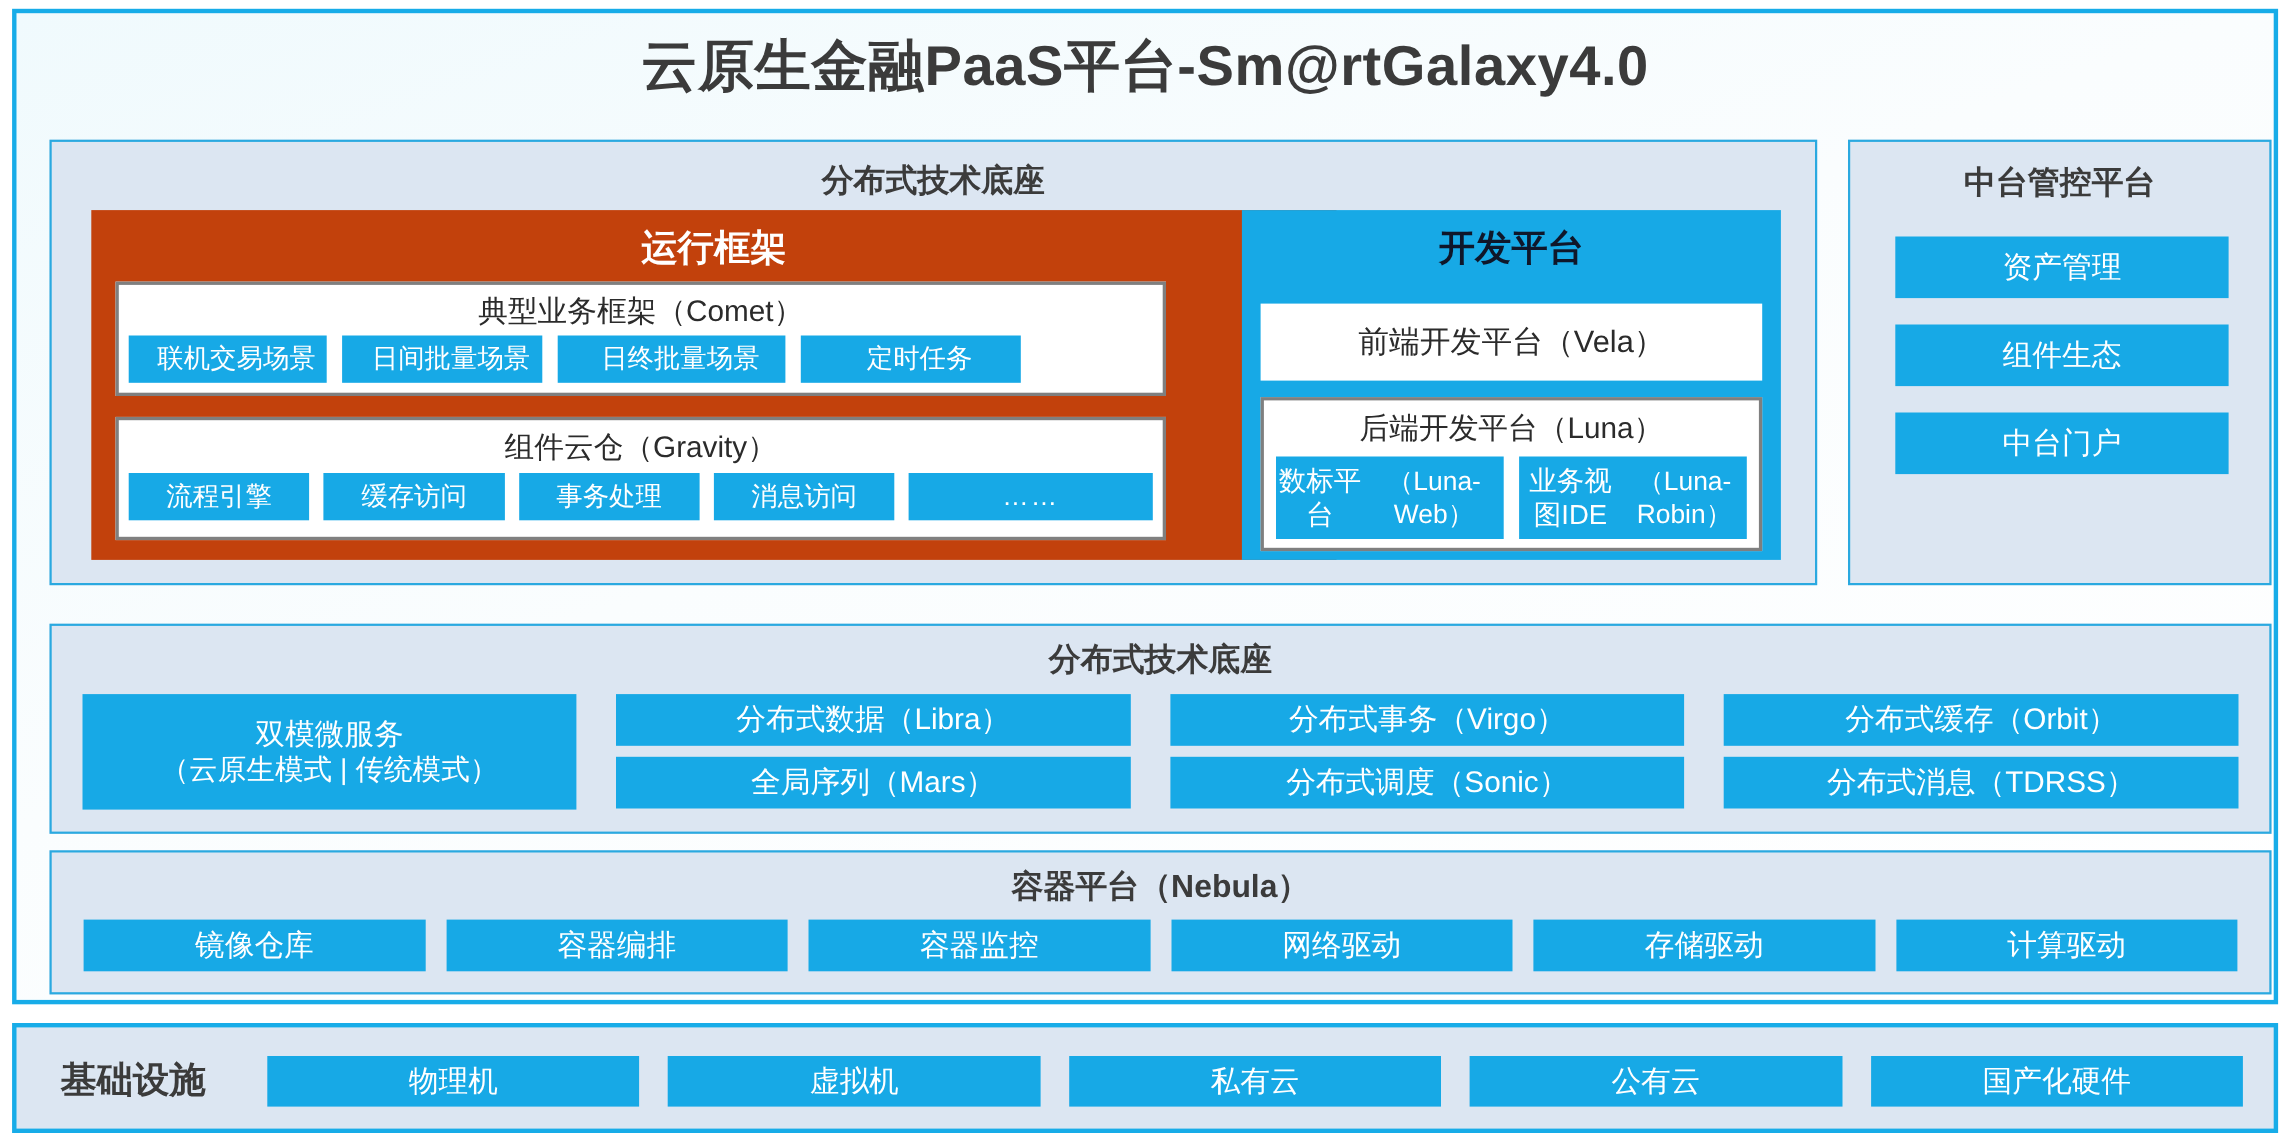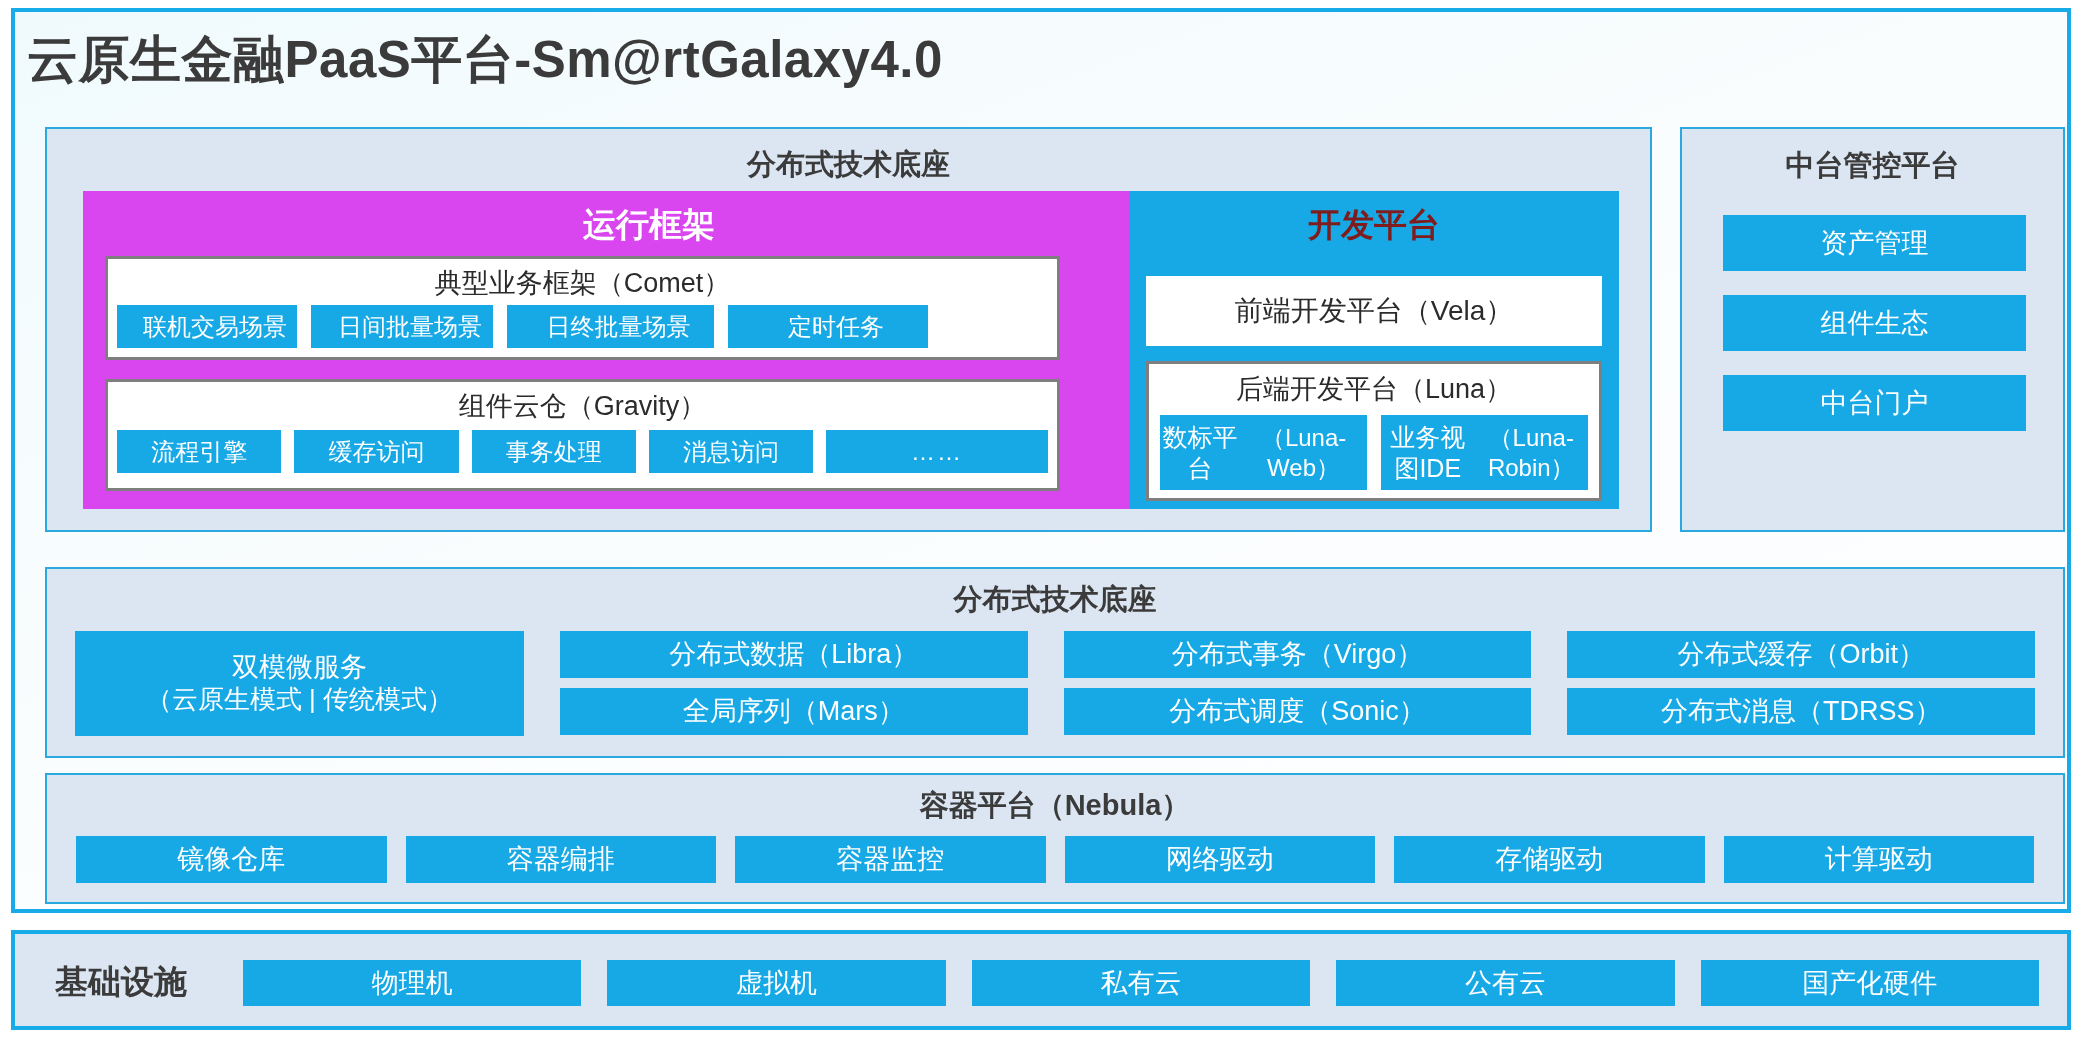--- a/index.html
+++ b/index.html
@@ -34,26 +34,26 @@
     border: 4px solid #17ace8;
     background: linear-gradient(160deg, #f0fafd 0%, #fafdfe 45%, #ffffff 100%);
   }
 
   
   .main-title {
     position: absolute;
     left: 0;
     top: 14px;
     width: 100%;
+    text-align: center;
     font-size: 51px;
     font-weight: bold;
     letter-spacing: 0.5px;
     color: #3b3b3b;
     white-space: nowrap;
-    padding-left: 12px;
   }
 
   
   .section {
     position: absolute;
     box-sizing: border-box;
     border: 2px solid #2aa9e0;
     background: #dce6f2;
   }
   .section-title {
@@ -97,21 +97,21 @@
   #lowcode-section {
     left: 30px; top: 115px; width: 1607px; height: 405px;
   }
   #lowcode-section .section-title { margin-top: 16px; }
 
   
   #runtime-box {
     position: absolute;
     left: 36px; top: 62px;
     width: 1132px; height: 318px;
-    background: #d946ef;
+    background: #c2410c;
   }
   #runtime-box .box-head {
     text-align: center;
     color: #ffffff;
     font-size: 33px;
     font-weight: bold;
     padding-top: 12px;
     white-space: nowrap;
   }
   #comet-panel {
@@ -151,21 +151,21 @@
 
   
   #devplat-box {
     position: absolute;
     left: 1082px; top: 62px;
     width: 490px; height: 318px;
     background: #17a9e6;
   }
   #devplat-box .box-head {
     text-align: center;
-    color: #7f1d1d;
+    color: #0f172a;
     font-size: 33px;
     font-weight: bold;
     padding-top: 12px;
     white-space: nowrap;
   }
   #vela-panel {
     position: absolute;
     left: 17px; top: 85px;
     width: 456px; height: 70px;
     border: none;

